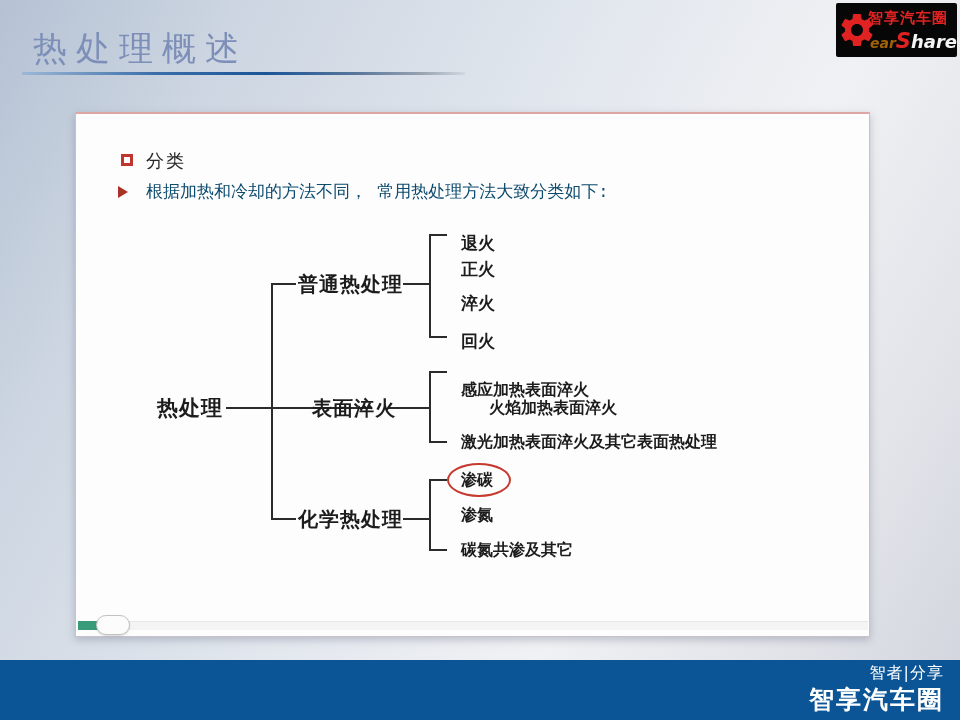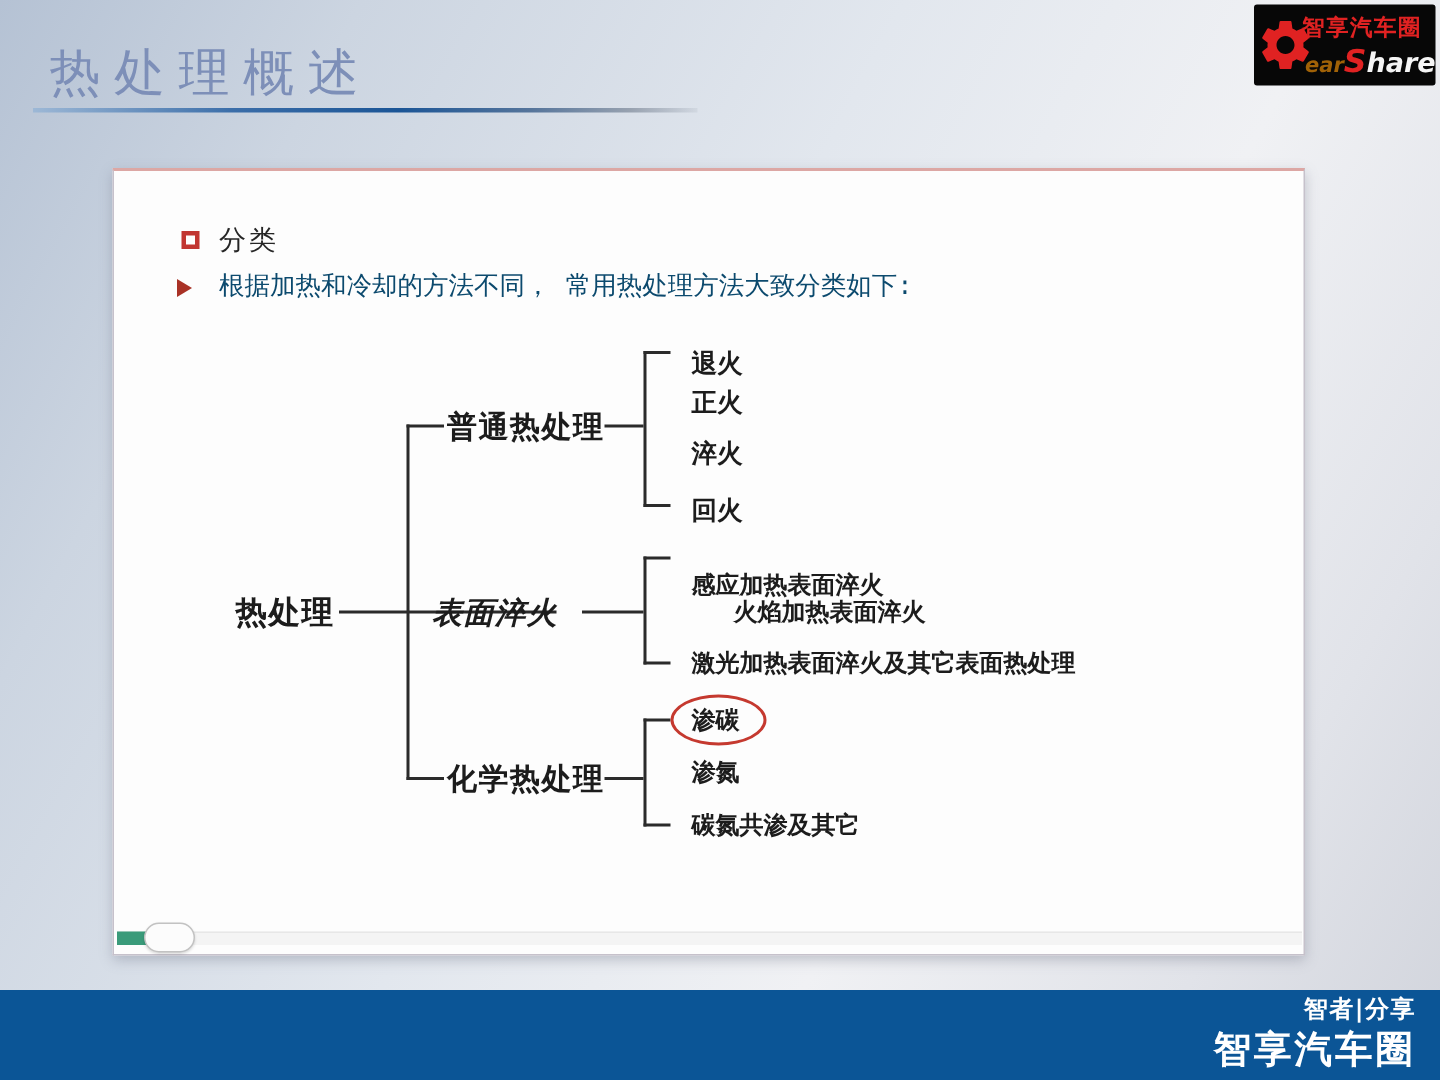--- a/index.html
+++ b/index.html
@@ -69,21 +69,21 @@
 
   
   .tree { position: absolute; inset: 0; }
   .tline { position: absolute; background: #2b2b2b; }
   .h2 { height: 2px; } .w2 { width: 2px; }
 
   .node { position: absolute; color: #1c1c1c; font-weight: bold; white-space: nowrap; }
   .root-label   { left: 81px;  top: 281px; font-size: 21px; line-height: 26px; letter-spacing: 1px; }
   .branch-label { font-size: 20px; line-height: 26px; letter-spacing: 1px; }
   .b1 { left: 222px; top: 157px; }
-  .b2 { left: 212px; top: 281px; font-style: italic; }
+  .b2 { left: 236px; top: 281px; }
   .b3 { left: 222px; top: 392px; }
 
   .leaf { position: absolute; left: 385px; color: #1c1c1c; font-weight: bold; white-space: nowrap; line-height: 22px; }
   .lf-lg { font-size: 17px; }
   .lf-sm { font-size: 16px; }
   .l10 { top: 118px; } .l11 { top: 144px; } .l12 { top: 178px; } .l13 { top: 216px; }
   .l20 { top: 265px; } .l21 { top: 283px; margin-left: 28px; } .l22 { top: 317px; }
   .l30 { top: 355px; } .l31 { top: 390px; } .l32 { top: 425px; }
 
   .highlight-ellipse {
@@ -121,21 +121,21 @@
     background: #fcfcfc; border: 1px solid #c2c2c2; border-radius: 10px;
     box-shadow: 0 1px 2px rgba(0,0,0,0.15);
   }
 
   
   .footer-bar {
     position: absolute; left: 0; top: 660px; width: 960px; height: 60px;
     background: #0b5596; color: #ffffff;
     text-align: right; padding-right: 16px;
   }
-  .footer-tagline { font-size: 16px; line-height: 22px; margin-top: 2px; letter-spacing: 1px; font-weight: bold; }
+  .footer-tagline { font-size: 16px; line-height: 22px; margin-top: 2px; letter-spacing: 1px; }
   .footer-brand   { font-size: 25px; line-height: 32px; font-weight: bold; letter-spacing: 2px; }
 </style>
 </head>
 <body>
 
 <div class="slide">
 
   <div class="slide-title">热处理概述</div>
   <div class="title-underline"></div>
 

